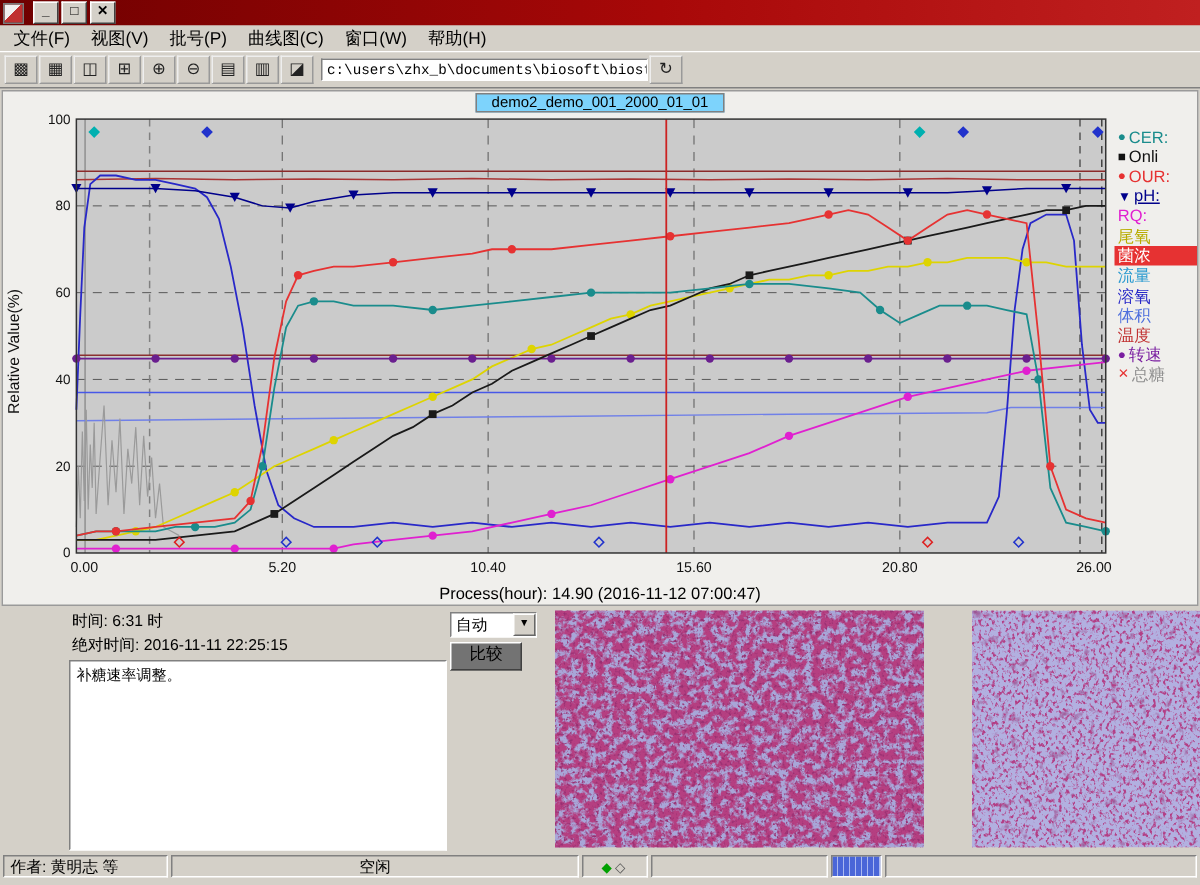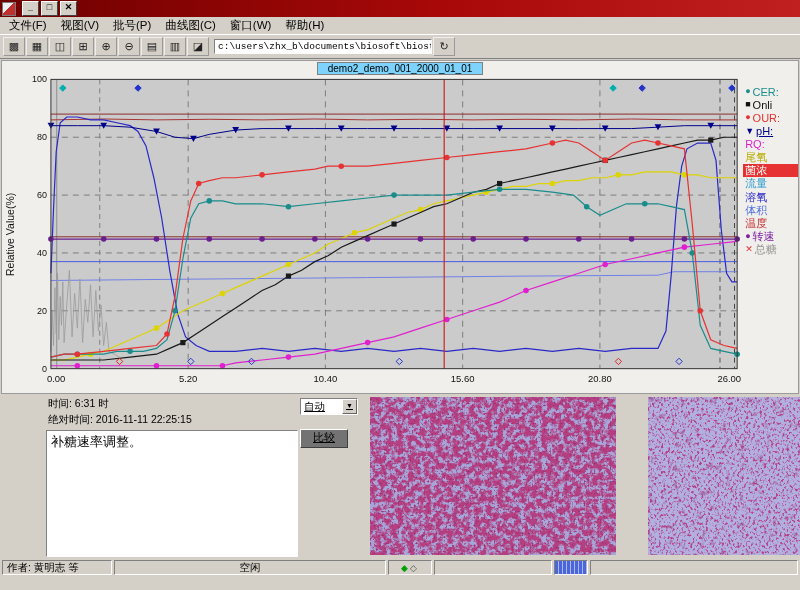--- a/index.html
+++ b/index.html
@@ -36,23 +36,23 @@
     display:flex;align-items:center;justify-content:center;color:#111;}
   .chart-svg{display:block;width:728px;height:318px;}
   .legend{width:55px;padding-top:10px;font-size:11px;}
   .lg-item{display:flex;align-items:center;height:13.2px;padding-left:2px;white-space:nowrap;}
   .lg-marker{font-size:9px;margin-right:2px;line-height:9px;}
   .xtitle{text-align:center;font-size:11px;height:13px;margin-top:-3px;}
 
   .bottom{display:flex;height:163px;padding-top:2px;background:#d4d0c8;}
   .info{width:256px;display:flex;flex-direction:column;font-size:10.5px;margin-left:44px;}
   .info-line{padding:1px 4px;white-space:nowrap;}
-  .remark{flex:1;margin:2px;background:#fff;padding:2px 4px;font-size:13px;
+  .remark{flex:1;margin:2px;background:#fff;padding:2px 4px;font-size:10px;
     border:1px solid;border-color:#808080 #fff #fff #808080;}
-  .controls{width:70px;display:flex;flex-direction:column;gap:14px;padding-top:2px;text-decoration:underline;}
+  .controls{width:70px;display:flex;flex-direction:column;gap:3px;padding-top:2px;}
   .combo{display:flex;width:56px;height:15px;background:#fff;align-items:center;
     border:1px solid;border-color:#808080 #fff #fff #808080;font-size:10.5px;}
   .combo .txt{flex:1;padding-left:3px;}
   .combo-btn{width:13px;height:13px;background:#d4d0c8;font-size:7px;text-align:center;line-height:12px;
     border:1px solid;border-color:#fff #666 #666 #fff;}
   .btn{width:46px;height:17px;background:#737373;text-align:center;line-height:15px;font-size:11px;
     border:1px solid;border-color:#fff #404040 #404040 #fff;}
   .micro{display:block;margin-top:1px;}
   .img1{width:246px;height:158px;}
   .spacer{width:32px;}
@@ -275,20 +275,21 @@
         <div class="lg-item">
           <span class="lg-marker" style="color: rgb(122, 31, 160);">●</span>
           <span style="color: rgb(122, 31, 160);">转速</span>
         </div>
         <div class="lg-item">
           <span class="lg-marker" style="color: rgb(230, 50, 50);">✕</span>
           <span style="color: rgb(144, 144, 144);">总糖</span>
         </div>
       </div>
   </div>
+  <div class="xtitle">Process(hour): 14.90 (2016-11-12 07:00:47)</div>
 </div>
 
 <div class="bottom">
   <div class="info">
     <div class="info-line">时间: 6:31 时</div>
     <div class="info-line">绝对时间: 2016-11-11 22:25:15</div>
     <div class="remark">补糖速率调整。</div>
   </div>
   <div class="controls">
     <div class="combo">

